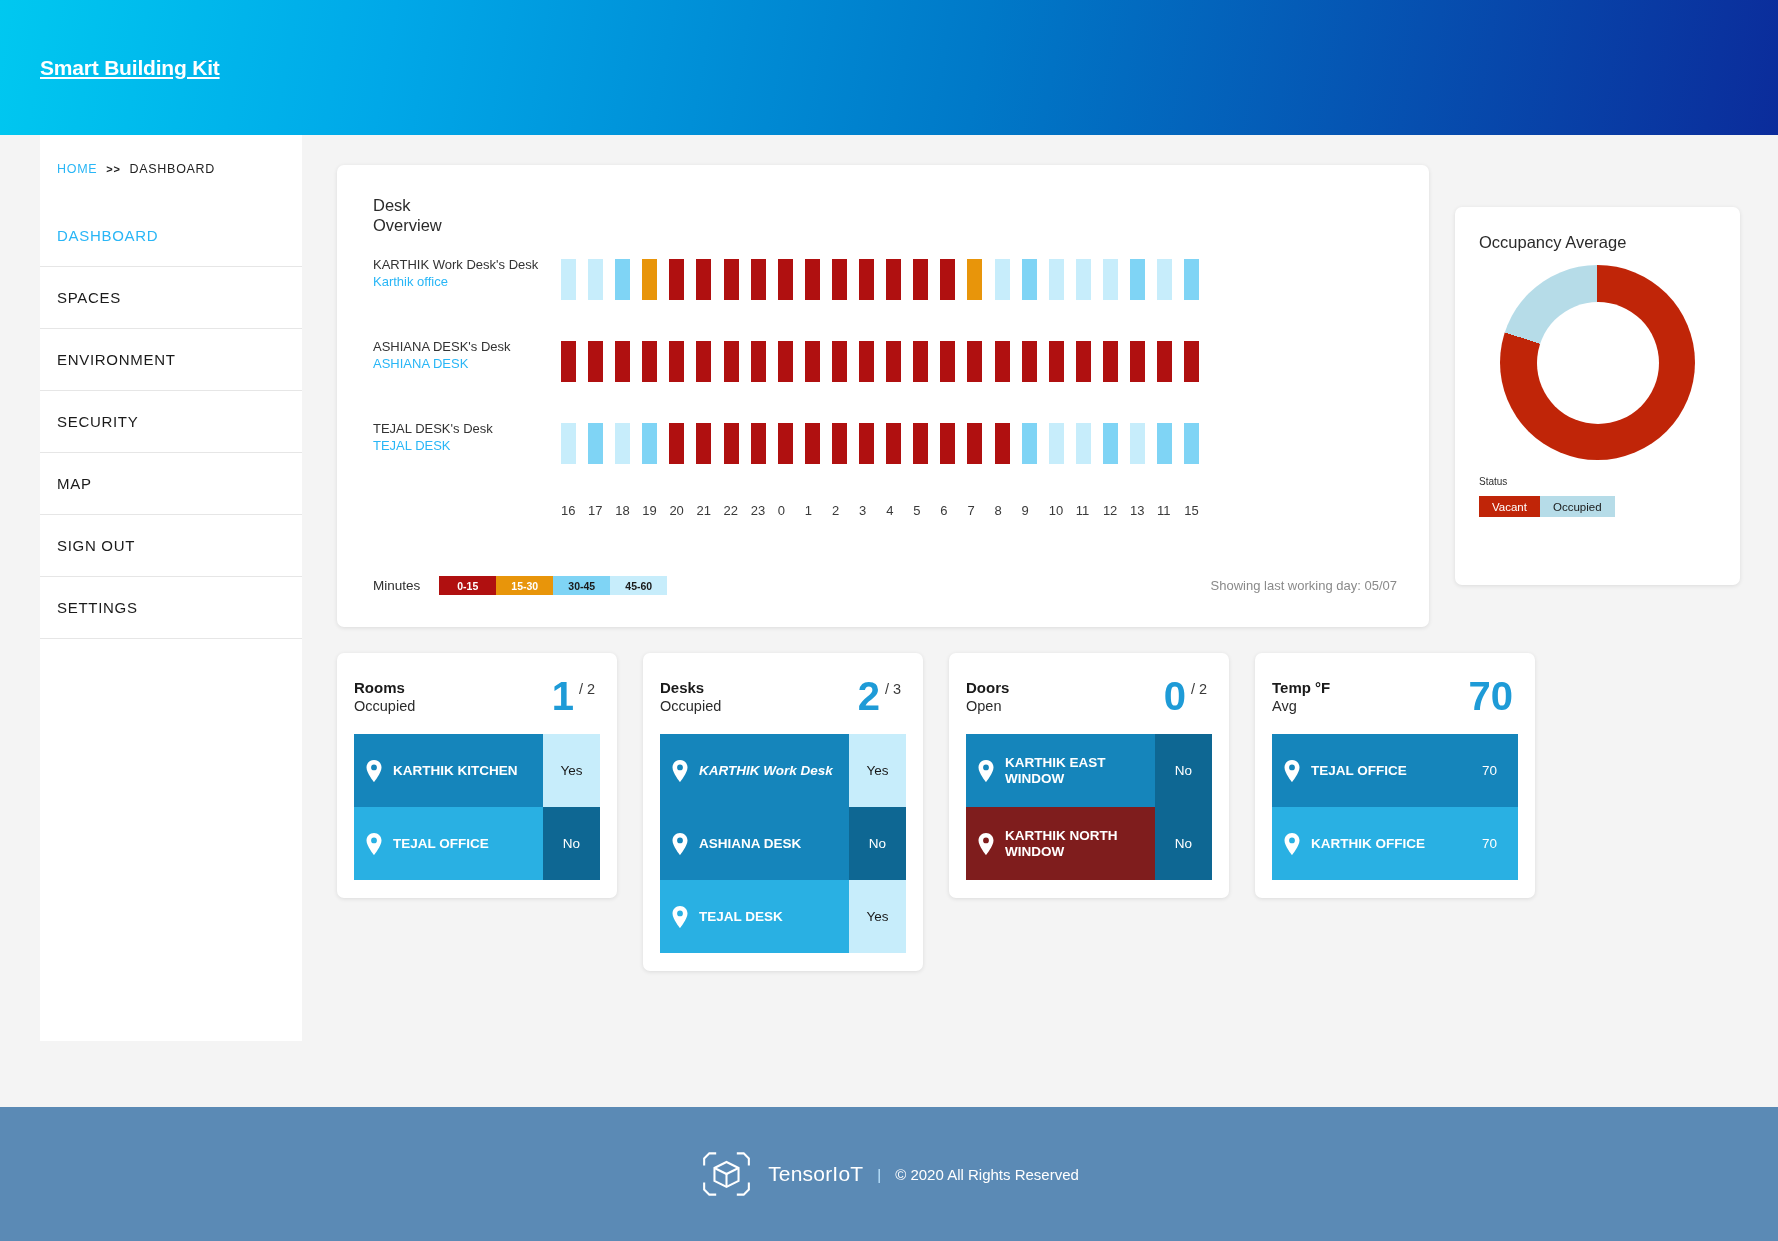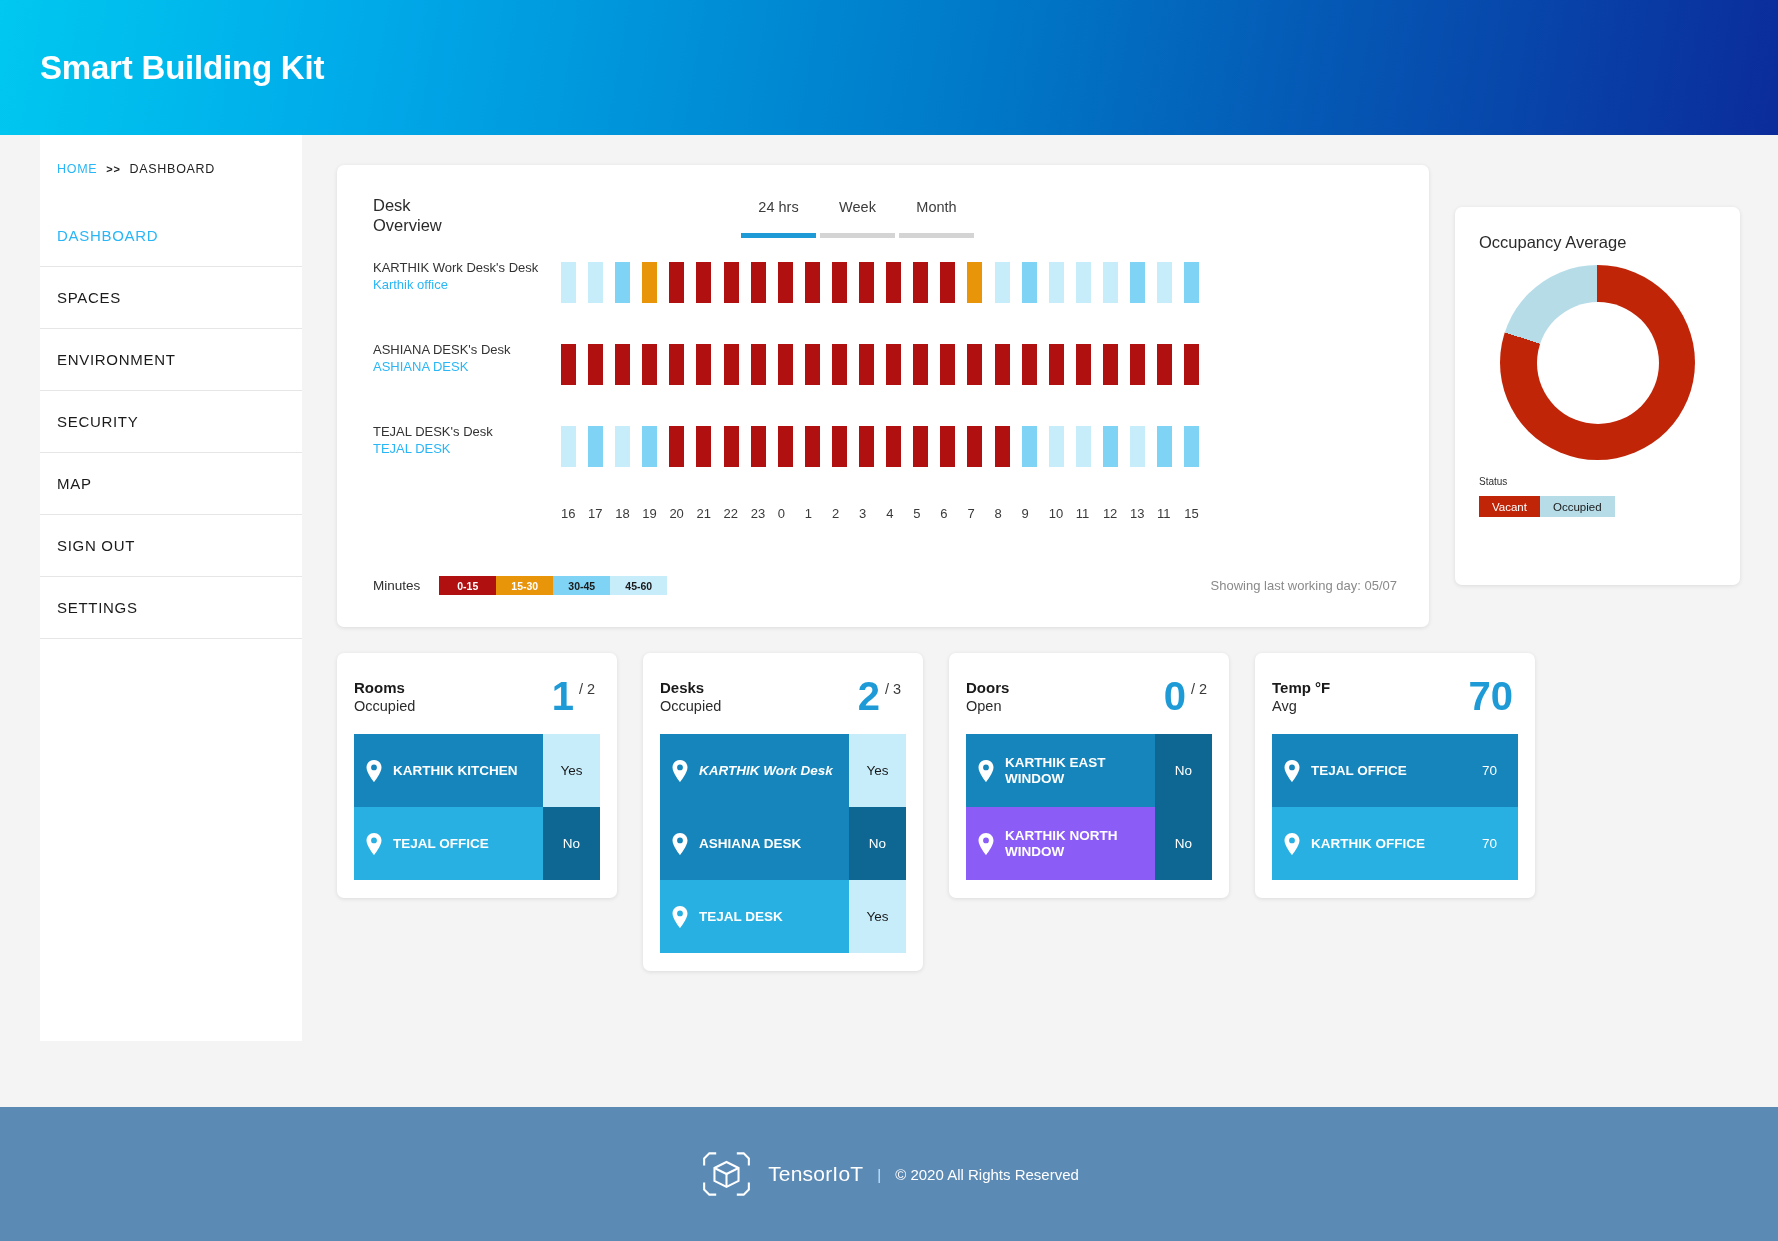--- a/index.html
+++ b/index.html
@@ -15,23 +15,24 @@
   
   .app-header {
     height: 135px;
     background: linear-gradient(100deg, #00c8f0 0%, #00a8e8 22%, #0079c8 55%, #0b2c9b 100%);
     display: flex;
     align-items: center;
     padding-left: 40px;
   }
   .app-title {
     color: #ffffff;
-    font-size: 33px;
+    font-size: 21px;
     font-weight: bold;
     letter-spacing: -0.2px;
+    text-decoration: underline;
   }
 
   
   .shell {
     display: flex;
     height: 972px;
     background: #f4f4f4;
   }
 
   
@@ -374,34 +375,20 @@
   <div class="main">
 
     <div class="row-top">
 
       <div class="card desk-card">
         <div class="desk-head">
           <div class="desk-title">
             <div>Desk</div>
             <div>Overview</div>
           </div>
-          <div class="range-tabs" id="range-tabs">
-              <div class="range-tab active">
-                <span class="lbl">24 hrs</span>
-                <span class="bar"></span>
-              </div>
-              <div class="range-tab">
-                <span class="lbl">Week</span>
-                <span class="bar"></span>
-              </div>
-              <div class="range-tab">
-                <span class="lbl">Month</span>
-                <span class="bar"></span>
-              </div>
-            </div>
         </div>
 
         <div class="chart-area">
           <div id="heat-rows">
               <div class="heat-row">
                 <div class="heat-label"><span>KARTHIK Work Desk's Desk</span><span class="loc">Karthik office</span></div>
                 <div class="heat-bars">
                   <div class="hbar" style="background: rgb(199, 237, 251);"></div>
                   <div class="hbar" style="background: rgb(199, 237, 251);"></div>
                   <div class="hbar" style="background: rgb(127, 212, 245);"></div>
@@ -630,21 +617,21 @@
             <div class="stat-row">
               <div class="stat-row-main" style="background: rgb(21, 133, 187);">
                 <span class="pin"><svg viewBox="0 0 16 22" width="16" height="22" fill="#ffffff">
                     <path d="M8 0C3.8 0 .5 3.3.5 7.4c0 5.5 7.5 14.6 7.5 14.6s7.5-9.1 7.5-14.6C15.5 3.3 12.2 0 8 0zm0 10.3a2.9 2.9 0 1 1 0-5.8 2.9 2.9 0 0 1 0 5.8z"></path>
                   </svg></span>
                 <span class="stat-row-text">KARTHIK EAST WINDOW</span>
               </div>
               <div class="stat-row-val" style="background: rgb(14, 103, 147); color: rgb(255, 255, 255);">No</div>
             </div>
             <div class="stat-row">
-              <div class="stat-row-main" style="background: #8b5cf6; justify-content: space-between;">
+              <div class="stat-row-main" style="background: #7f1d1d; justify-content: space-between;">
                 <span class="pin"><svg viewBox="0 0 16 22" width="16" height="22" fill="#ffffff">
                     <path d="M8 0C3.8 0 .5 3.3.5 7.4c0 5.5 7.5 14.6 7.5 14.6s7.5-9.1 7.5-14.6C15.5 3.3 12.2 0 8 0zm0 10.3a2.9 2.9 0 1 1 0-5.8 2.9 2.9 0 0 1 0 5.8z"></path>
                   </svg></span>
                 <span class="stat-row-text">KARTHIK NORTH WINDOW</span>
               </div>
               <div class="stat-row-val" style="background: rgb(14, 103, 147); color: rgb(255, 255, 255);">No</div>
             </div>
           </div>
         </div>
         <div class="card stat-card">

